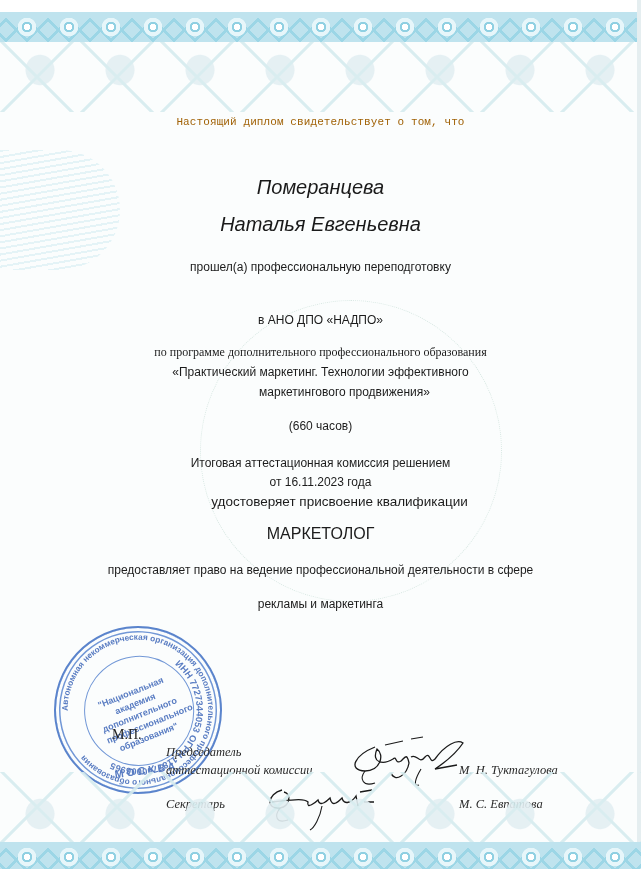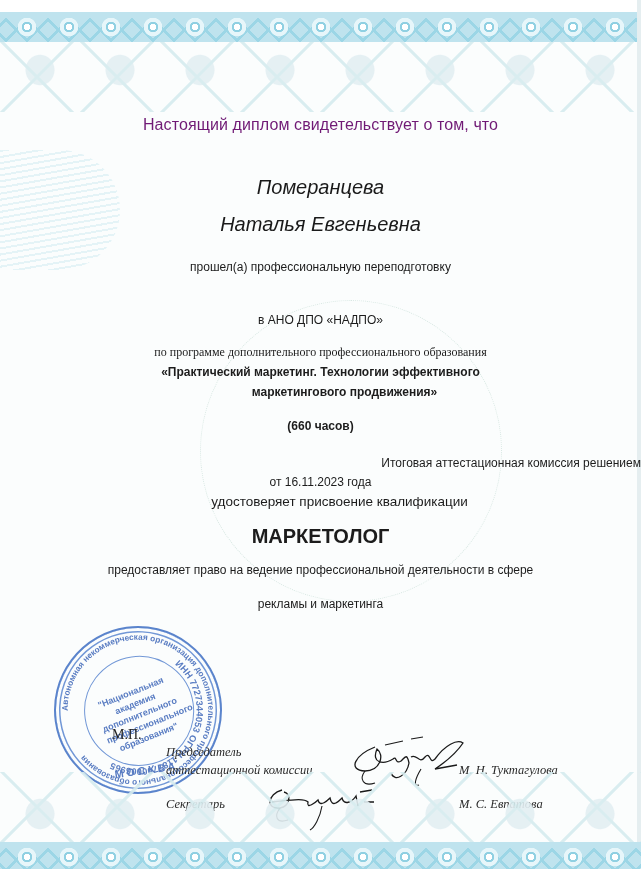--- a/index.html
+++ b/index.html
@@ -38,26 +38,26 @@
   .wave {
     position:absolute; left:0; top:150px; width:120px; height:120px;
     background:repeating-linear-gradient(170deg, rgba(160,215,228,.25) 0 2px, transparent 2px 6px);
     border-radius:0 60px 60px 0;
   }
   .wm {
     position:absolute; left:200px; top:300px; width:300px; height:300px; border-radius:50%;
     border:1px dotted rgba(180,210,200,.5);
   }
   .center-line { position:absolute; left:0; width:641px; text-align:center; white-space:nowrap; }
-  .serif-intro { font-family:Liberation Sans, sans-serif; font-size:16px; color:#701a75; top:116px; letter-spacing:.1px; }
+  .serif-intro { font-family:Liberation Mono, monospace; font-size:11px; color:#a16207; top:116px; letter-spacing:.1px; }
   .name { font-size:20px; font-weight:normal; font-style:italic; color:#1a1a1a; }
   .n1 { top:176px; }
   .n2 { top:213px; }
   .t14 { font-size:12px; }
-  .bold { font-weight:bold; }
+  .bold { font-weight:normal; }
   .stamp {
     position:absolute; left:54px; top:626px; width:168px; height:168px; border-radius:50%;
     border:2px solid #3f6fc4; box-sizing:border-box;
     box-shadow: inset 0 0 0 3px #fbfdfd, inset 0 0 0 4.5px #5a86d0;
     transform:rotate(-8deg); opacity:.85;
   }
   .stamp-inner {
     position:absolute; left:28px; top:28px; width:108px; height:108px; border-radius:50%;
     border:1.5px solid #5a86d0;
   }
@@ -86,24 +86,24 @@
 <div class="center-line name n1">Померанцева</div>
 <div class="center-line name n2">Наталья Евгеньевна</div>
 
 <div class="center-line t14" style="top:260px;">прошел(а) профессиональную переподготовку</div>
 <div class="center-line t14" style="top:313px;">в АНО ДПО «НАДПО»</div>
 <div class="center-line t14" style="top:345px;font-family:Liberation Serif, serif;">по программе дополнительного профессионального образования</div>
 <div class="center-line t14 bold" style="top:365px;">«Практический маркетинг. Технологии эффективного</div>
 <div class="center-line t14 bold" style="top:385px;margin-left:24px;">маркетингового продвижения»</div>
 <div class="center-line t14 bold" style="top:419px;">(660 часов)</div>
 
-<div class="center-line t14" style="top:456px;text-align:right;">Итоговая аттестационная комиссия решением</div>
+<div class="center-line t14" style="top:456px;">Итоговая аттестационная комиссия решением</div>
 <div class="center-line t14" style="top:475px;">от 16.11.2023 года</div>
 <div class="center-line" style="top:494px; font-size:13.5px;padding-left:19px;">удостоверяет присвоение квалификации</div>
-<div class="center-line bold" style="top:525px; font-size:20px;">МАРКЕТОЛОГ</div>
+<div class="center-line bold" style="top:525px; font-size:16px;">МАРКЕТОЛОГ</div>
 <div class="center-line t14" style="top:563px;">предоставляет право на ведение профессиональной деятельности в сфере</div>
 <div class="center-line t14" style="top:597px;">рекламы и маркетинга</div>
 
 <div class="stamp">
   <svg class="stamp-ring-text" viewBox="0 0 168 168">
     <defs>
       <path id="outerArc" d="M84,84 m-72,0 a72,72 0 1,1 144,0 a72,72 0 1,1 -144,0"></path>
       <path id="innerArc" d="M84,84 m-60,0 a60,60 0 1,1 120,0 a60,60 0 1,1 -120,0"></path>
     </defs>
     <text font-size="8.5" fill="#3d66b8" font-family="Liberation Sans, sans-serif" font-weight="bold">

